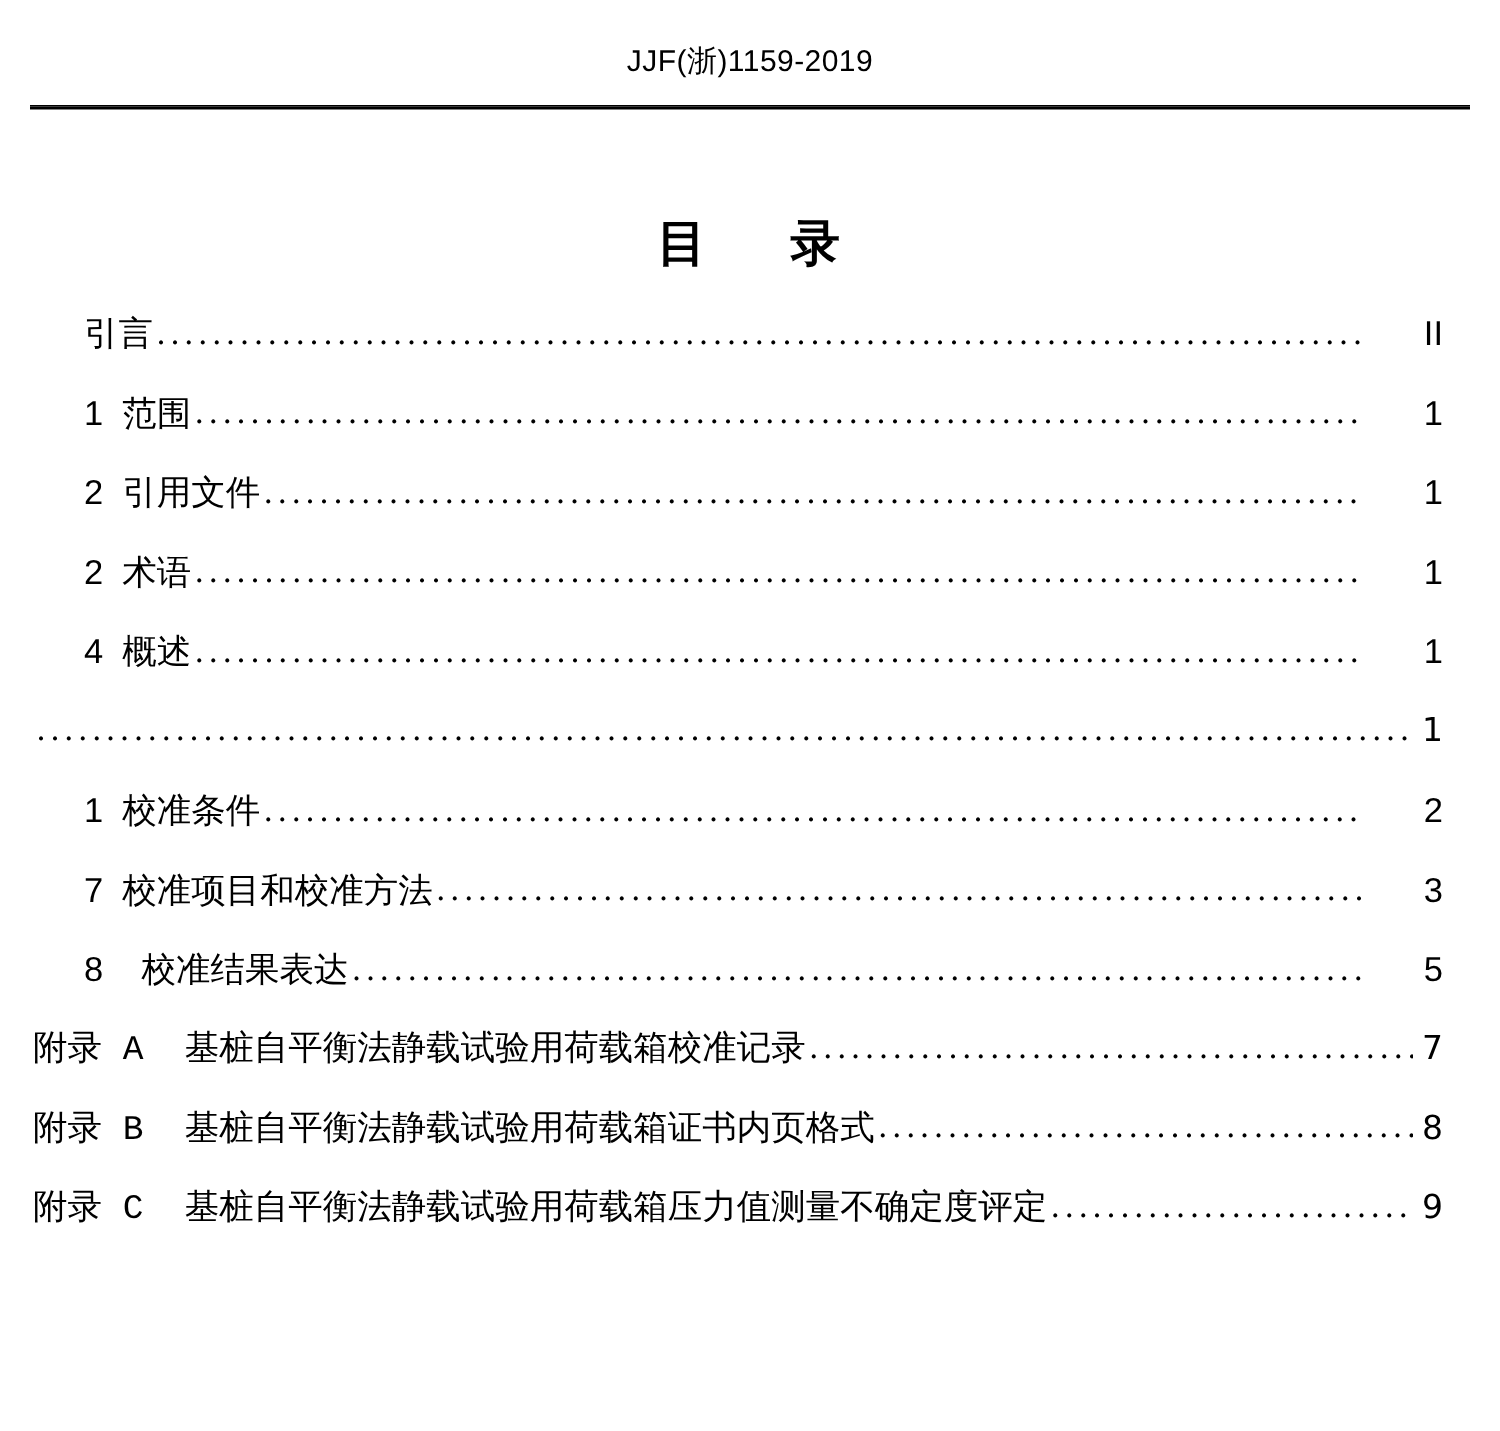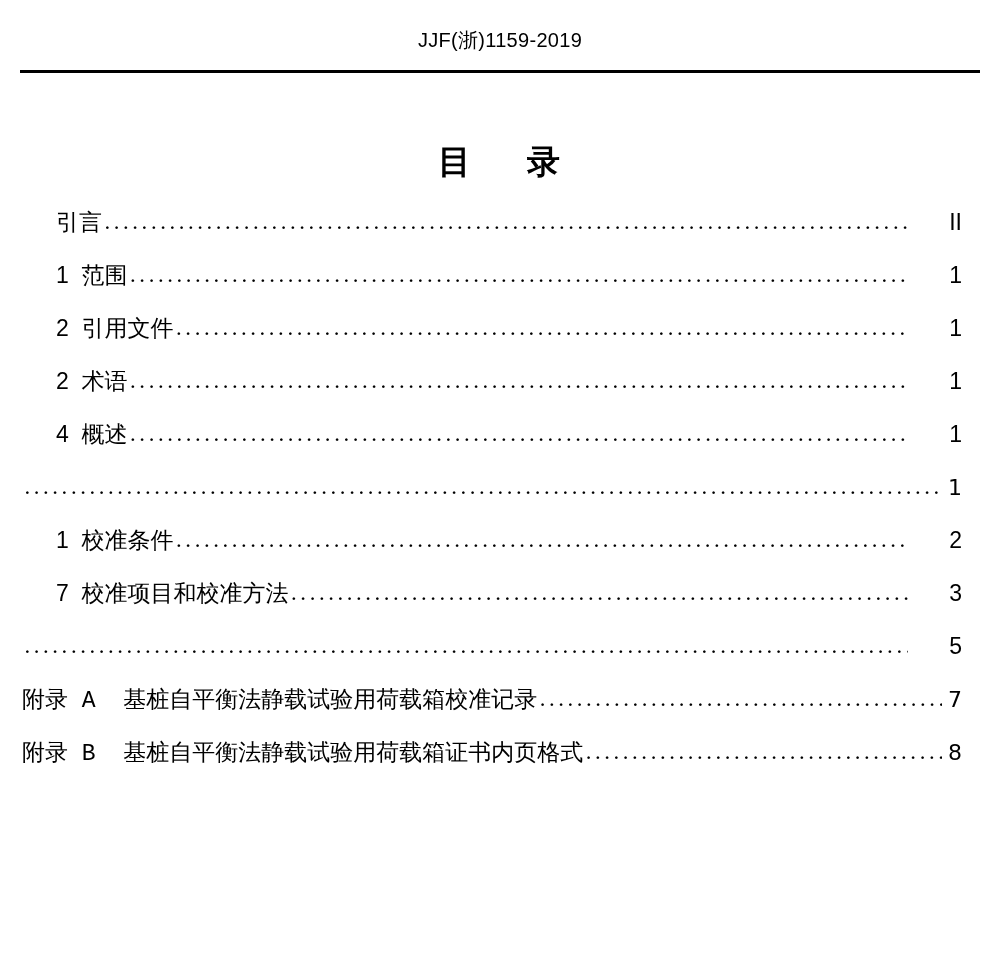--- a/index.html
+++ b/index.html
@@ -140,16 +140,17 @@
 
 <div class="toc" id="toc-list">
     <div class="toc-row style-serif"><span class="toc-label">引言</span><span class="toc-leader"></span><span class="toc-page">II</span></div>
     <div class="toc-row style-serif"><span class="toc-label">1  范围</span><span class="toc-leader"></span><span class="toc-page">1</span></div>
     <div class="toc-row style-serif"><span class="toc-label">2  引用文件</span><span class="toc-leader"></span><span class="toc-page">1</span></div>
     <div class="toc-row style-serif"><span class="toc-label">2  术语</span><span class="toc-leader"></span><span class="toc-page">1</span></div>
     <div class="toc-row style-serif"><span class="toc-label">4  概述</span><span class="toc-leader"></span><span class="toc-page">1</span></div>
     <div class="toc-row style-sans"><span class="toc-leader"></span><span class="toc-page">1</span></div>
     <div class="toc-row style-serif"><span class="toc-label">1  校准条件</span><span class="toc-leader"></span><span class="toc-page">2</span></div>
     <div class="toc-row style-serif"><span class="toc-label">7  校准项目和校准方法</span><span class="toc-leader"></span><span class="toc-page">3</span></div>
-    <div class="toc-row style-serif"><span class="toc-leader"></span><span class="toc-page">5</span></div>
+    <div class="toc-row style-serif"><span class="toc-label">8    校准结果表达</span><span class="toc-leader"></span><span class="toc-page">5</span></div>
     <div class="toc-row style-appendix"><span class="toc-label">附录 A  基桩自平衡法静载试验用荷载箱校准记录</span><span class="toc-leader"></span><span class="toc-page">7</span></div>
     <div class="toc-row style-appendix"><span class="toc-label">附录 B  基桩自平衡法静载试验用荷载箱证书内页格式</span><span class="toc-leader"></span><span class="toc-page">8</span></div>
+    <div class="toc-row style-appendix"><span class="toc-label">附录 C  基桩自平衡法静载试验用荷载箱压力值测量不确定度评定</span><span class="toc-leader"></span><span class="toc-page">9</span></div>
   </div>
 
 </body></html>

